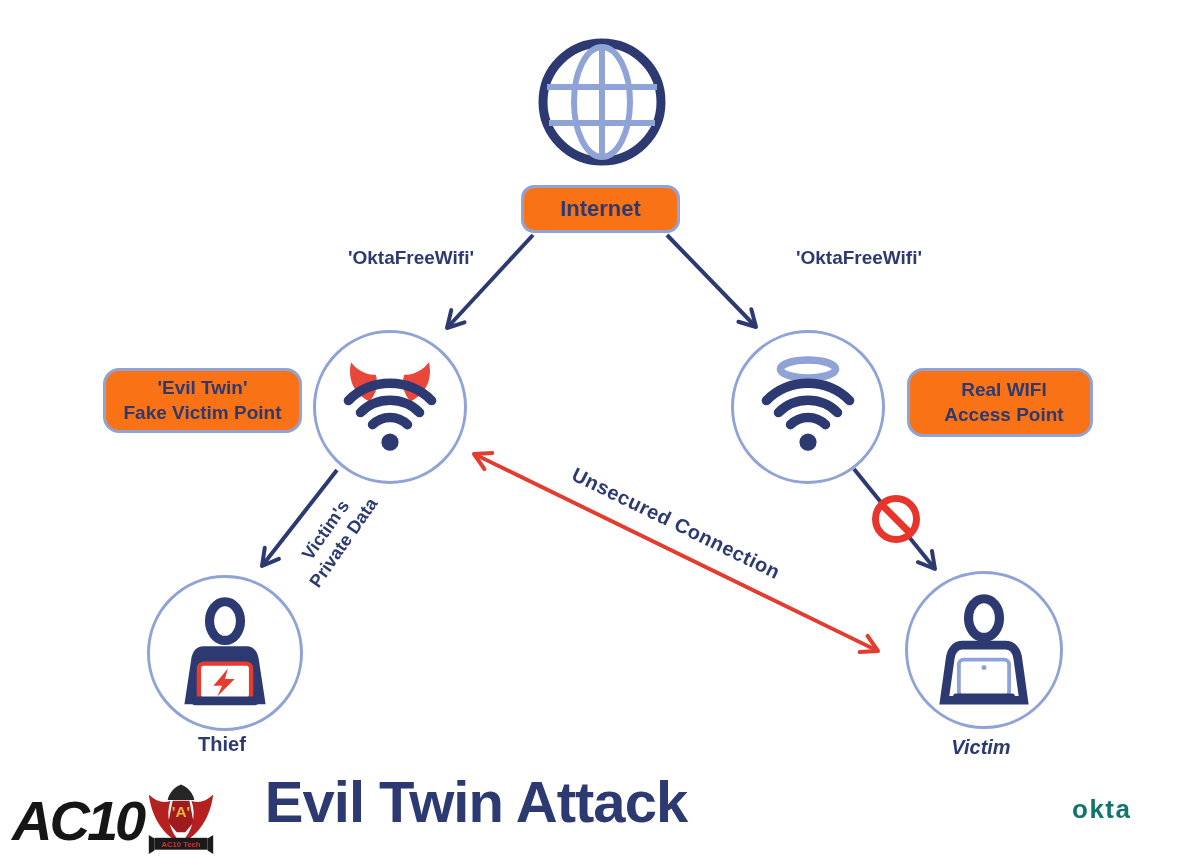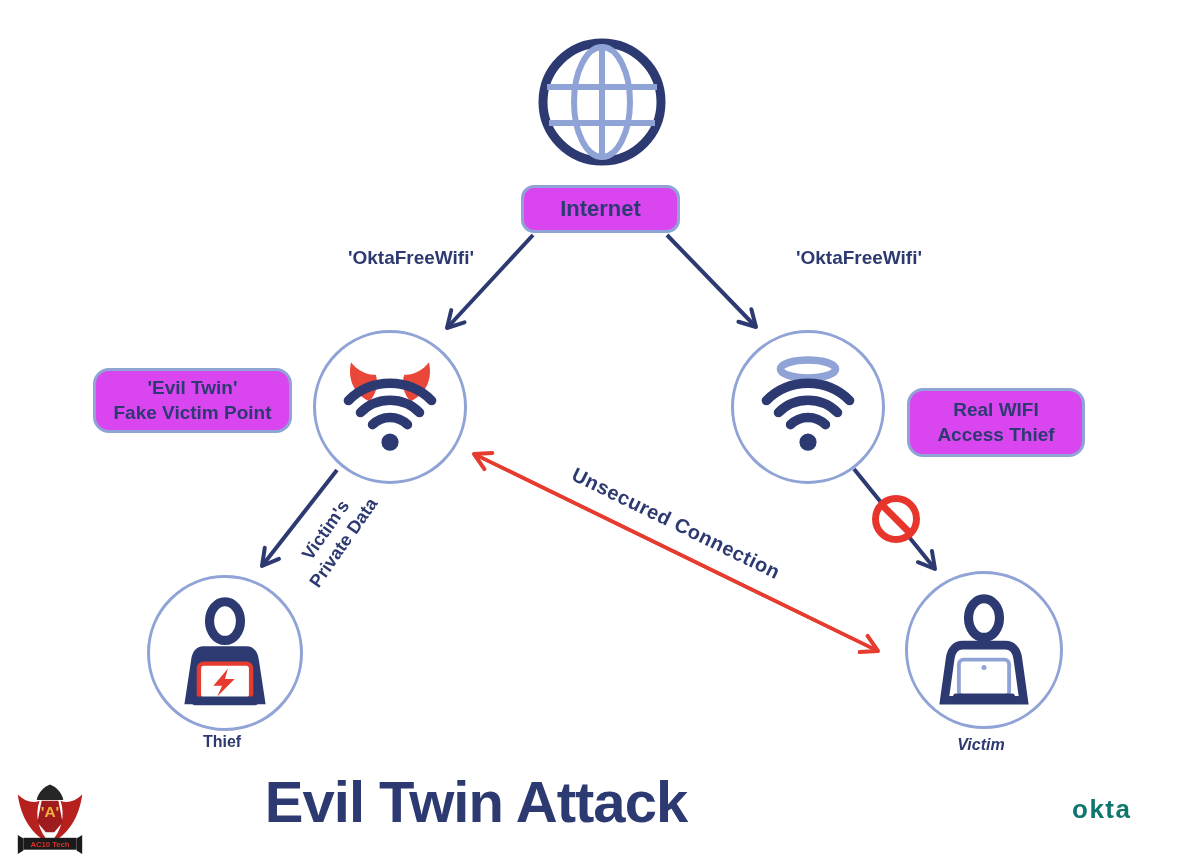--- a/index.html
+++ b/index.html
@@ -9,29 +9,29 @@
   }
   .abs{position:absolute;}
   svg{display:block;}
   
   .node-circle{
     position:absolute;background:#fff;border:3px solid #8fa3d6;border-radius:50%;
     display:flex;align-items:center;justify-content:center;z-index:3;
   }
   
   .label-box{
-    position:absolute;background:#d946ef;border:3px solid #8fa3d6;border-radius:16px;
+    position:absolute;background:#f97316;border:3px solid #8fa3d6;border-radius:16px;
     display:flex;flex-direction:column;align-items:center;justify-content:center;
     color:#2d3a72;font-weight:bold;font-size:19px;line-height:1.28;text-align:center;z-index:3;
   }
   .ssid{
     position:absolute;color:#2d3a72;font-weight:bold;font-size:19px;text-align:right;z-index:3;
   }
   .node-caption{
-    position:absolute;color:#2d3a72;font-weight:bold;font-size:16px;text-align:center;z-index:3;
+    position:absolute;color:#2d3a72;font-weight:bold;font-size:20px;text-align:center;z-index:3;
   }
   .rot-label{
     position:absolute;color:#2d3a72;font-weight:bold;text-align:center;z-index:4;white-space:nowrap;
   }
   #stolen-data-label{font-size:18px;line-height:1.2;transform:rotate(-55deg);}
   #unsecured-label{font-size:20px;letter-spacing:.5px;transform:rotate(26deg);}
   #main-title{
     position:absolute;left:0;top:768px;width:952px;text-align:center;
     color:#2d3a72;font-weight:bold;font-size:58px;letter-spacing:-1px;z-index:4;
   }
@@ -102,40 +102,40 @@
       <path d="M101,13 C105,31 98,46 82,54 C74,47 72,35 75,26 C85,27 95,21 101,13 Z" fill="#e8473a"></path>
       <g fill="none" stroke="#2d3a72" stroke-width="10" stroke-linecap="round">
         <path d="M16.2,53.2 A62,62 0 0 1 103.8,53.2"></path>
         <path d="M28.9,65.9 A44,44 0 0 1 91.1,65.9"></path>
         <path d="M41.6,78.6 A26,26 0 0 1 78.4,78.6"></path>
       </g>
       <circle cx="60" cy="97" r="9" fill="#2d3a72"></circle>
     </svg>
   </div>
 
-  <div class="label-box" style="left:93px;top:368px;width:193px;height:59px;">
+  <div class="label-box" style="left:103px;top:368px;width:193px;height:59px;">
     <span>'Evil Twin'</span>
     <span>Fake Victim Point</span>
   </div>
 
   <div class="node-circle" style="left:731px;top:330px;width:148px;height:148px;">
     <svg width="114" height="114" viewBox="0 0 120 120">
       <ellipse cx="60" cy="20" rx="29" ry="9.5" fill="none" stroke="#8fa3d6" stroke-width="8"></ellipse>
       <g fill="none" stroke="#2d3a72" stroke-width="10" stroke-linecap="round">
         <path d="M16.2,53.2 A62,62 0 0 1 103.8,53.2"></path>
         <path d="M28.9,65.9 A44,44 0 0 1 91.1,65.9"></path>
         <path d="M41.6,78.6 A26,26 0 0 1 78.4,78.6"></path>
       </g>
       <circle cx="60" cy="97" r="9" fill="#2d3a72"></circle>
     </svg>
   </div>
 
-  <div class="label-box" style="left:907px;top:388px;width:172px;height:63px;">
+  <div class="label-box" style="left:907px;top:368px;width:172px;height:63px;padding-left:8px;">
     <span>Real WIFI</span>
-    <span>Access Thief</span>
+    <span>Access Point</span>
   </div>
 
   <div class="rot-label" id="stolen-data-label" style="left:250px;top:515px;width:170px;">
     <span>Victim's</span><br>
     <span>Private Data</span>
   </div>
 
   <div class="rot-label" id="unsecured-label" style="left:546px;top:512px;width:260px;">Unsecured Connection</div>
 
   <div class="node-circle" style="left:147px;top:575px;width:150px;height:150px;">
@@ -156,20 +156,21 @@
       <rect x="34" y="70" width="52" height="38" rx="5" fill="#ffffff" stroke="#8fa3d6" stroke-width="4"></rect>
       <circle cx="60" cy="78" r="2.6" fill="#8fa3d6"></circle>
       <rect x="28" y="105" width="64" height="9" rx="3" fill="#2d3a72"></rect>
     </svg>
   </div>
   <div class="node-caption" style="left:911px;top:736px;width:140px;font-style:italic;">Victim</div>
 
   <div id="main-title">Evil Twin Attack</div>
 
   <div id="ac10-logo">
+    <span class="ac10-word">AC10</span>
     <svg width="70" height="74" viewBox="0 0 100 104" style="margin:0 3px;">
       <path d="M4,14 C14,24 26,27 35,23 C28,44 33,66 50,84 C24,72 8,46 4,14 Z" fill="#b6201f"></path>
       <path d="M96,14 C86,24 74,27 65,23 C72,44 67,66 50,84 C76,72 92,46 96,14 Z" fill="#b6201f"></path>
       <path d="M50,0 C40,4 33,12 31,22 L69,22 C67,12 60,4 50,0 Z" fill="#262626"></path>
       <path d="M38,23 L62,23 L68,54 L56,68 L44,68 L32,54 Z" fill="#9e1b1e"></path>
       <text x="50" y="46" font-size="22" font-weight="bold" fill="#f2b33c" text-anchor="middle" font-family="Liberation Sans, sans-serif">'A'</text>
       <polygon points="4,72 12,77 12,94 4,99" fill="#1b1b1b"></polygon>
       <polygon points="96,72 88,77 88,94 96,99" fill="#1b1b1b"></polygon>
       <rect x="12" y="76" width="76" height="17" fill="#1b1b1b"></rect>
       <text x="50" y="89" font-size="11" font-weight="bold" fill="#d8302c" text-anchor="middle" font-family="Liberation Sans, sans-serif">AC10 Tech</text>

